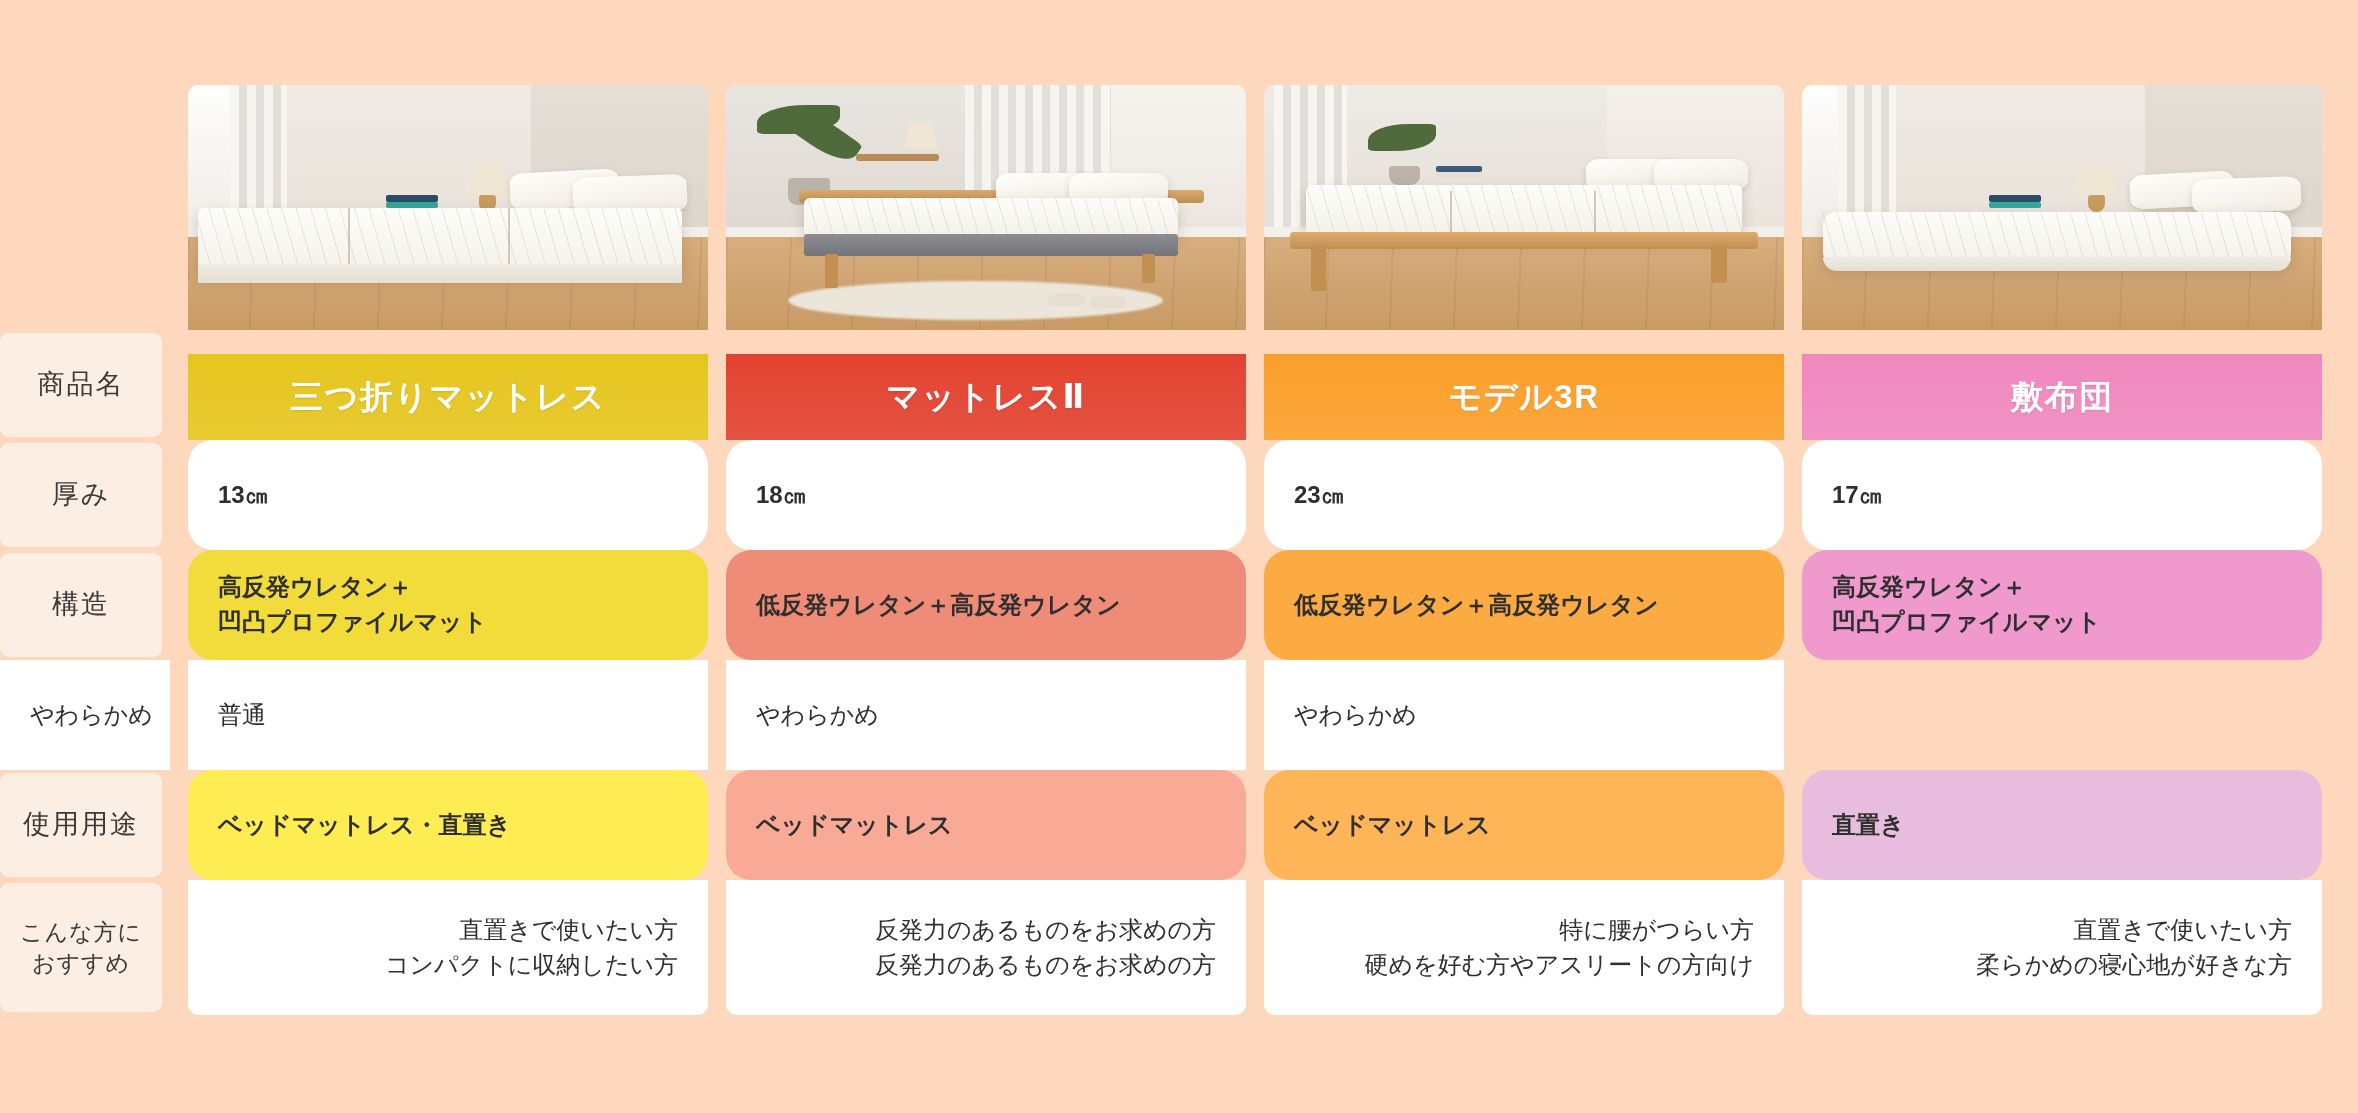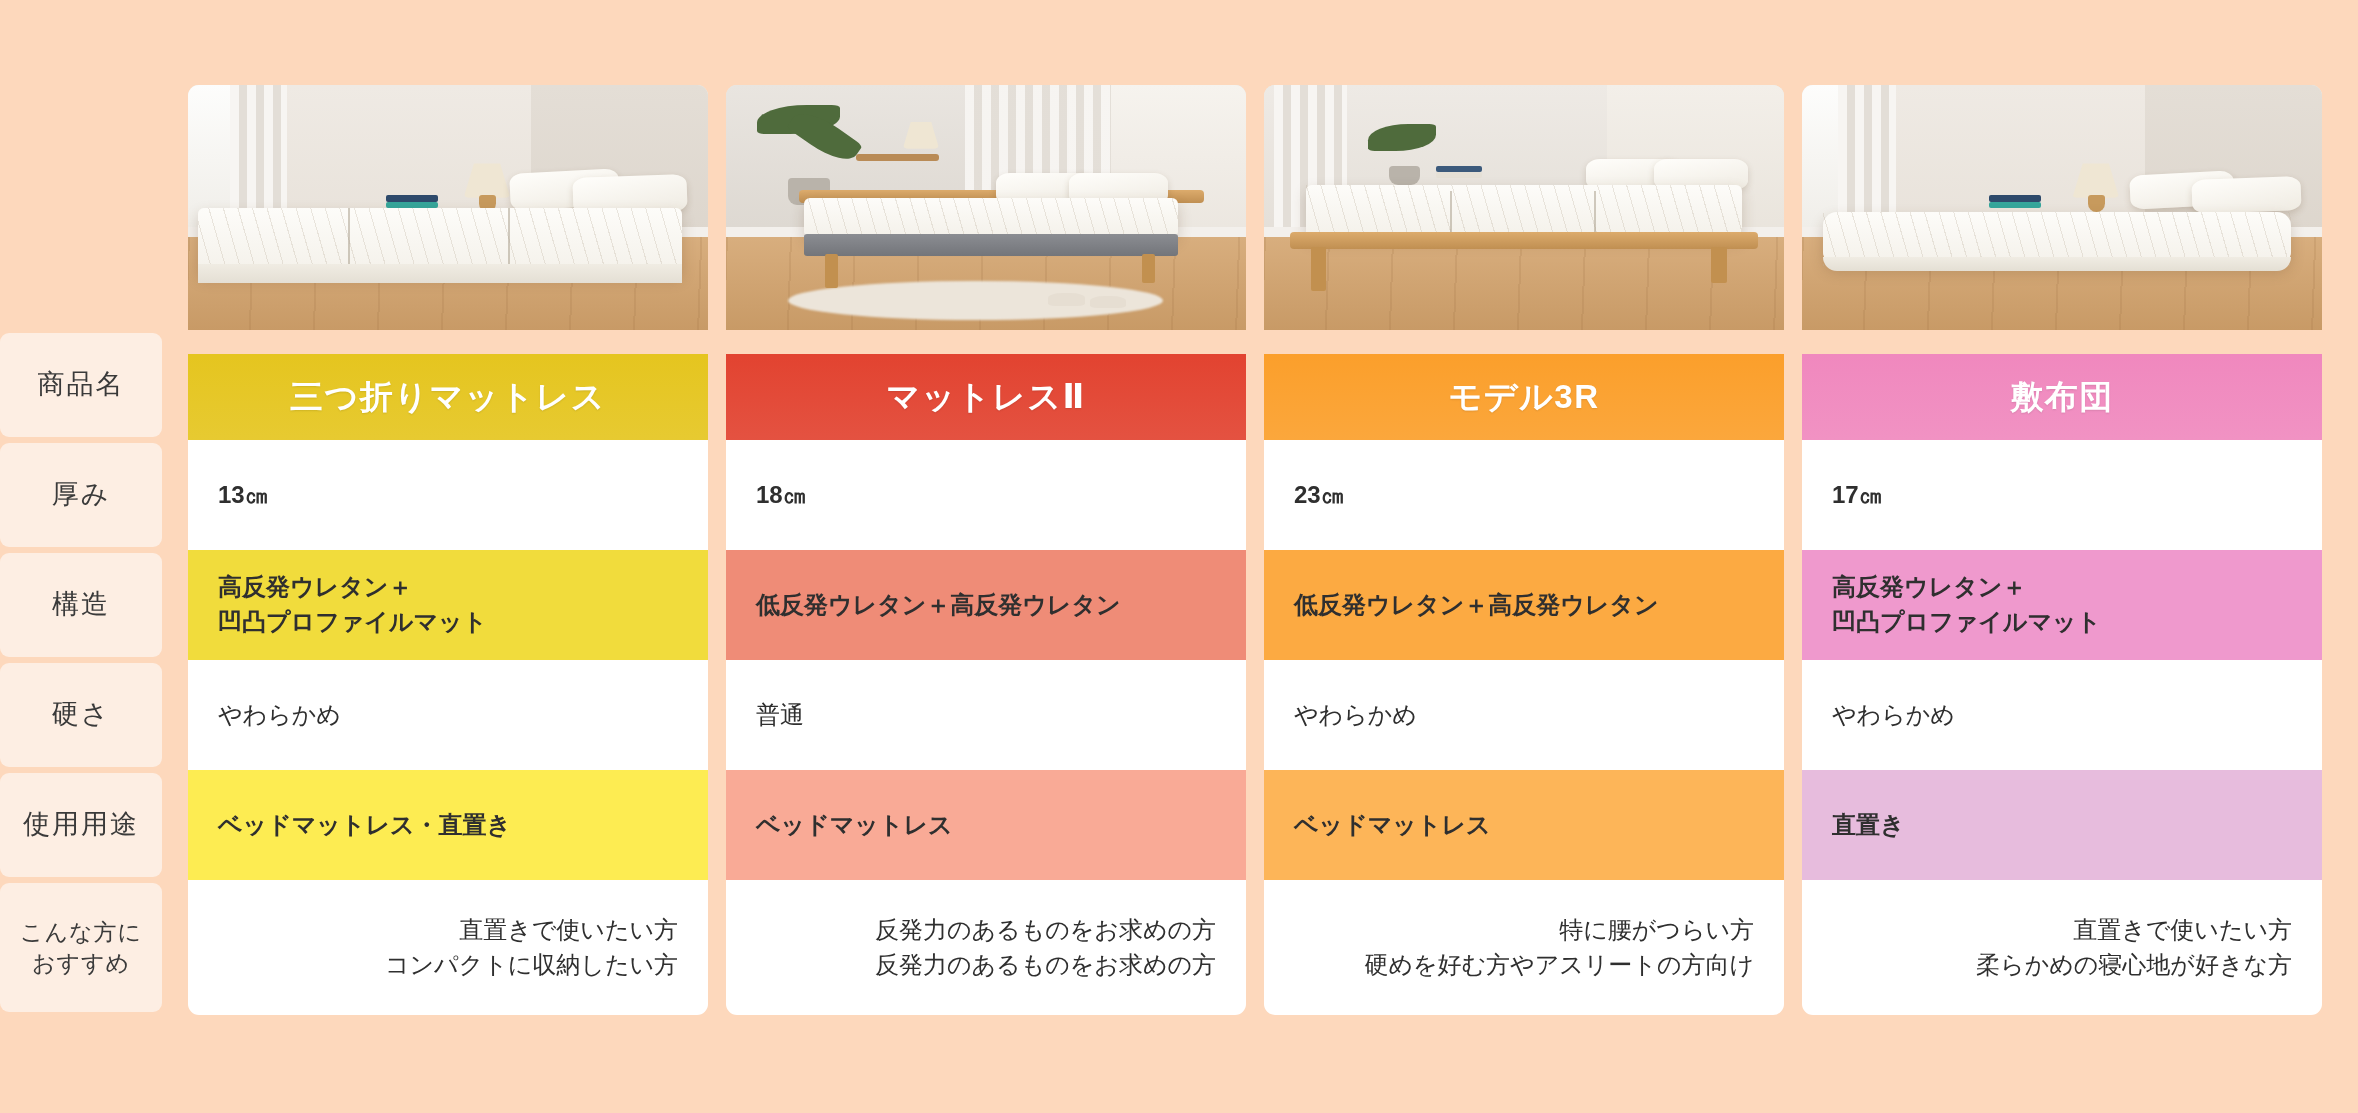--- a/index.html
+++ b/index.html
@@ -122,21 +122,21 @@
   .data-cell {
     display: flex;
     flex-direction: column;
     justify-content: center;
     padding: 0 30px;
     font-size: 24px;
     color: #2f2f2f;
     line-height: 1.45;
     background: #ffffff;
   }
-  .data-cell.bold { font-weight: 700; }
+  .data-cell.bold { font-weight: 700; border-radius: 25px; }
   .data-cell .line { display: block; white-space: nowrap; }
 
   .last-row { border-radius: 0 0 11px 11px; align-items: flex-end; }
 </style>
 </head>
 <body style="background: rgb(253, 216, 188);">
 
 <div class="comparison-wrap">
   <div class="table-grid">
 
@@ -266,21 +266,20 @@
       <span class="line">低反発ウレタン＋高反発ウレタン</span>
     </div>
     <div class="data-cell bold" style="background: rgb(252, 170, 66);">
       <span class="line">低反発ウレタン＋高反発ウレタン</span>
     </div>
     <div class="data-cell bold" style="background: rgb(239, 153, 205);">
       <span class="line">高反発ウレタン＋</span>
       <span class="line">凹凸プロファイルマット</span>
     </div>
 
-    <div class="row-label">硬さ</div>
     <div class="data-cell">
         <span class="line">やわらかめ</span>
       </div>
     <div class="data-cell">
         <span class="line">普通</span>
       </div>
     <div class="data-cell">
         <span class="line">やわらかめ</span>
       </div>
     <div class="data-cell">

